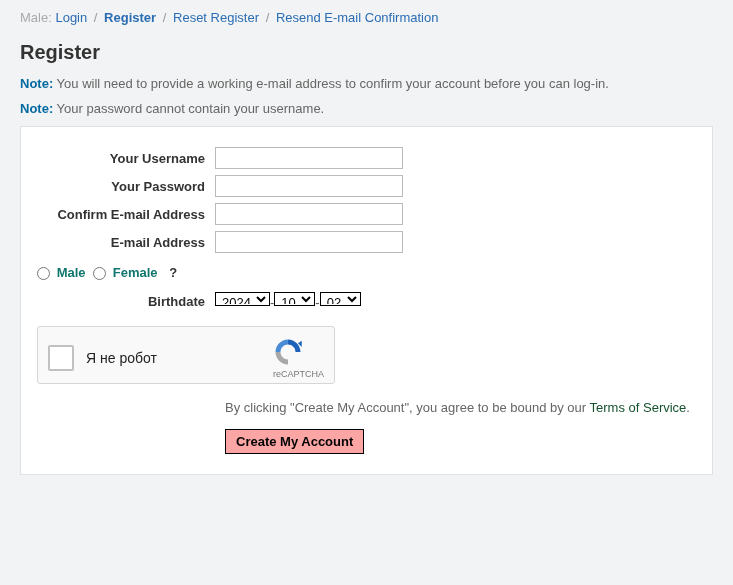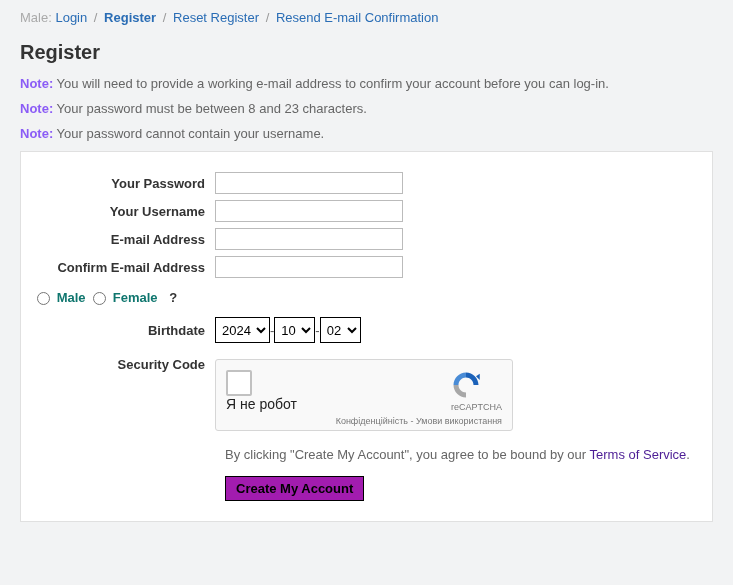--- a/index.html
+++ b/index.html
@@ -30,21 +30,21 @@
     font-weight: bold;
   }
   .notes {
     padding: 0 20px;
   }
   .note-line {
     margin: 4px 0 10px 0;
     color: #666;
     font-size: 13px;
   }
-  .note-line b { color: #8b5cf6; }
+  .note-line b { color: #0369a1; }
   .form-box {
     background: #fff;
     border: 1px solid #e0e0e0;
     margin: 8px 20px 0 20px;
     padding: 14px 16px 20px 16px;
   }
   .row {
     display: flex;
     align-items: center;
     margin: 6px 0;
@@ -63,21 +63,21 @@
   input[type="text"], input[type="password"] {
     width: 188px;
     height: 22px;
     border: 1px solid #bbb;
     padding: 2px 4px;
     font-size: 13px;
   }
   select {
     border: 1px solid #000;
     background: #fff;
-    height: 26px;
+    height: 14px;
     font-size: 13px;
     padding: 1px 2px;
   }
   .radio-group label {
     color: #0f766e;
     font-size: 13px;
     margin-right: 4px;
     font-weight: bold;
   }
   .radio-group input[type="radio"] {
@@ -99,21 +99,21 @@
     margin-top: 4px;
     position: relative;
   }
   .captcha-main {
     display: flex;
     align-items: center;
     justify-content: space-between;
   }
   .captcha-left {
     display: flex;
-    flex-direction: column;
+    align-items: center;
   }
   .captcha-box {
     width: 26px;
     height: 26px;
     border: 2px solid #c1c1c1;
     border-radius: 2px;
     background: #fff;
     margin-right: 12px;
   }
   .captcha-text {
@@ -135,29 +135,29 @@
     color: #777;
     text-align: right;
     margin-top: 4px;
   }
   .tos-line {
     margin: 16px 0 14px 188px;
     color: #666;
     font-size: 13px;
   }
   .tos-line a {
-    color: #4c1d95;
+    color: #14532d;
     text-decoration: none;
     text-align: center;
   }
   .submit-row {
     margin-left: 188px;
   }
   button.submit {
-    background: #a21caf;
+    background: #fca5a5;
     border: 1.5px solid #000;
     padding: 4px 10px;
     font-size: 13px;
     font-weight: bold;
     cursor: pointer;
   }
 </style>
 </head>
 <body>
 
@@ -169,44 +169,43 @@
   <span class="sep">/</span>
   <a href="#">Reset Register</a>
   <span class="sep">/</span>
   <a href="#">Resend E-mail Confirmation</a>
 </div>
 
 <h1 class="page-title">Register</h1>
 
 <div class="notes">
   <div class="note-line"><b>Note:</b><span> You will need to provide a working e-mail address to confirm your account before you can log-in.</span></div>
-  <div class="note-line"><b>Note:</b><span> Your password must be between 8 and 23 characters.</span></div>
   <div class="note-line"><b>Note:</b><span> Your password cannot contain your username.</span></div>
 </div>
 
 <div class="form-box">
 
   <div class="row">
+    <div class="label">Your Username</div>
+    <div class="field"><input type="text" value="" style=""></div>
+  </div>
+
+  <div class="row">
     <div class="label">Your Password</div>
     <div class="field"><input type="password" value="" style=""></div>
   </div>
 
-  <div class="row">
-    <div class="label">Your Username</div>
+
+  <div class="row">
+    <div class="label">Confirm E-mail Address</div>
     <div class="field"><input type="text" value="" style=""></div>
   </div>
 
-
   <div class="row">
     <div class="label">E-mail Address</div>
-    <div class="field"><input type="text" value="" style=""></div>
-  </div>
-
-  <div class="row">
-    <div class="label">Confirm E-mail Address</div>
     <div class="field"><input type="text" value="" style=""></div>
   </div>
 
   <div class="row" style="margin-top:12px">
     <div class="field radio-group">
       <input type="radio" name="gender" style="">
       <label>Male</label>
       <input type="radio" name="gender" style="">
       <label>Female</label>
       <span class="qmark">?</span>
@@ -214,41 +213,39 @@
   </div>
 
   <div class="row" style="margin-top:12px">
     <div class="label">Birthdate</div>
     <div class="field">
       <select><option>2024</option></select><span>-</span><select><option>10</option></select><span>-</span><select><option>02</option></select>
     </div>
   </div>
 
   <div class="row" style="align-items:flex-start; margin-top:12px">
-    <div class="label" style="padding-top:2px">Security Code</div>
     <div class="field">
       <div class="captcha">
         <div class="captcha-main">
           <div class="captcha-left">
             <div class="captcha-box"></div>
             <div class="captcha-text">Я не робот</div>
           </div>
           <div class="captcha-right">
             <div class="recaptcha-logo">
               <svg width="30" height="30" viewBox="0 0 48 48">
                 <path fill="#1c62b9" d="M44 24c0-11-9-20-20-20v8c6.6 0 12 5.4 12 12h8z"></path>
                 <path fill="#4a8cd6" d="M24 4C13 4 4 13 4 24h8c0-6.6 5.4-12 12-12V4z"></path>
                 <path fill="#a8a8a8" d="M4 24c0 11 9 20 20 20v-8c-6.6 0-12-5.4-12-12H4z"></path>
                 <polygon fill="#1c62b9" points="40,10 46,6 46,16"></polygon>
               </svg>
             </div>
             <div class="captcha-brand">reCAPTCHA</div>
           </div>
         </div>
-        <div class="captcha-foot">Конфіденційність - Умови використання</div>
       </div>
     </div>
   </div>
 
   <div class="tos-line">
     <span>By clicking "Create My Account", you agree to be bound by our </span><a href="#">Terms of Service</a><span>.</span>
   </div>
 
   <div class="submit-row">
     <button class="submit">Create My Account</button>

